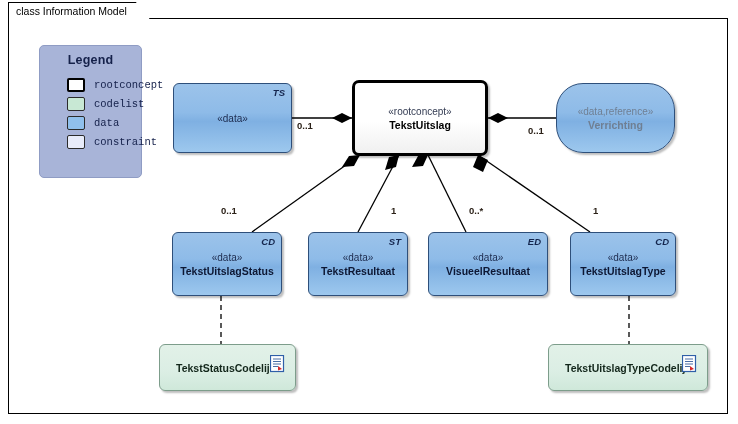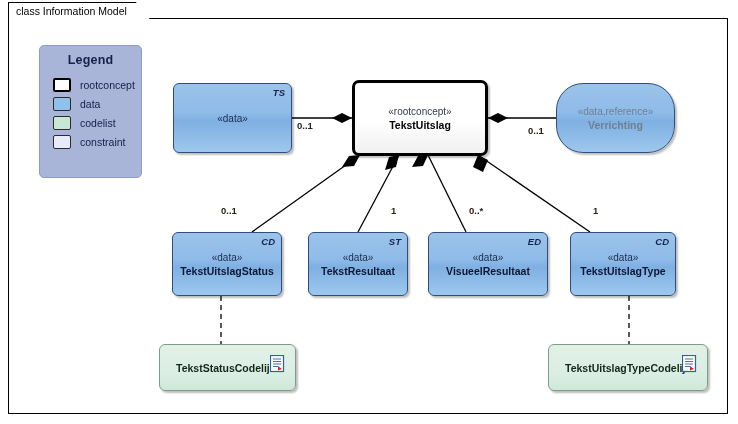--- a/index.html
+++ b/index.html
@@ -56,21 +56,22 @@
   .legend-title {
     text-align: center;
     font-size: 12.5px;
     font-weight: bold;
     color: #15214a;
     margin-top: 7px;
     letter-spacing: 0.2px;
   }
   .legend-rows {
     margin-top: 8px;
-    padding-left: 13px;
+    padding-left: 27px;
+    font-family: Liberation Mono, monospace;
   }
   .legend-row {
     display: flex;
     align-items: center;
     height: 19px;
   }
   .legend-swatch {
     width: 18px;
     height: 14px;
     box-sizing: border-box;
@@ -226,26 +227,26 @@
   <div class="mult" style="left:593px; top:205px;">1</div>
 
   <div class="legend" style="left:39px; top:45px; width:103px; height:133px;">
     <div class="legend-title">Legend</div>
     <div class="legend-rows">
       <div class="legend-row">
         <span class="legend-swatch thick" style="background:#ffffff;"></span>
         <span class="legend-label">rootconcept</span>
       </div>
       <div class="legend-row">
+        <span class="legend-swatch" style="background:#c8e8d4;"></span>
+        <span class="legend-label">codelist</span>
+      </div>
+      <div class="legend-row">
         <span class="legend-swatch" style="background:#90c0ec;"></span>
         <span class="legend-label">data</span>
-      </div>
-      <div class="legend-row">
-        <span class="legend-swatch" style="background:#c8e8d4;"></span>
-        <span class="legend-label">codelist</span>
       </div>
       <div class="legend-row">
         <span class="legend-swatch" style="background:#e8ecfa;"></span>
         <span class="legend-label">constraint</span>
       </div>
     </div>
   </div>
 
   <div class="node data" style="left:173px; top:83px; width:119px; height:70px;">
     <span class="corner">TS</span>

